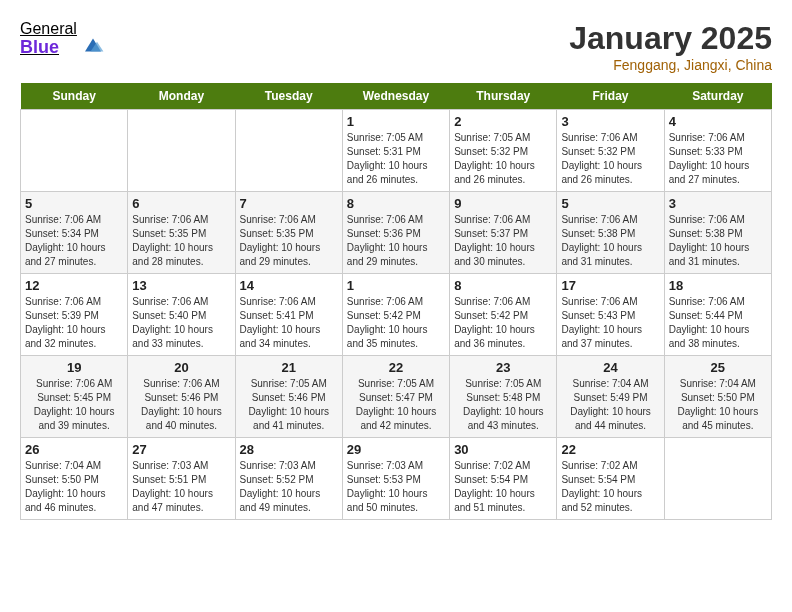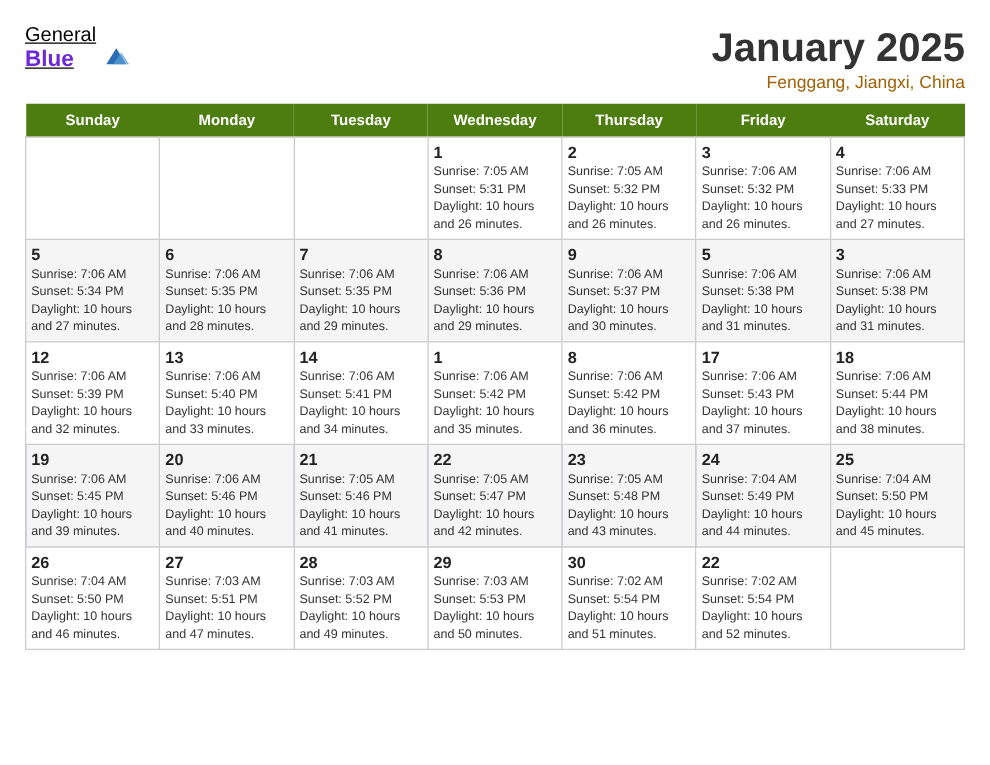--- a/index.html
+++ b/index.html
@@ -243,21 +243,21 @@
 and 37 minutes.</div>
         </td>
         <td>
           <div class="day-num">18</div>
           <div class="day-info" style="white-space: pre-line;">Sunrise: 7:06 AM
 Sunset: 5:44 PM
 Daylight: 10 hours
 and 38 minutes.</div>
         </td>
       </tr>
-      <tr style="background: #6d28d9;">
+      <tr style="background: #fde047; text-align: center;">
         <td>
           <div class="day-num">19</div>
           <div class="day-info" style="white-space: pre-line;">Sunrise: 7:06 AM
 Sunset: 5:45 PM
 Daylight: 10 hours
 and 39 minutes.</div>
         </td>
         <td>
           <div class="day-num">20</div>
           <div class="day-info" style="white-space: pre-line;">Sunrise: 7:06 AM

